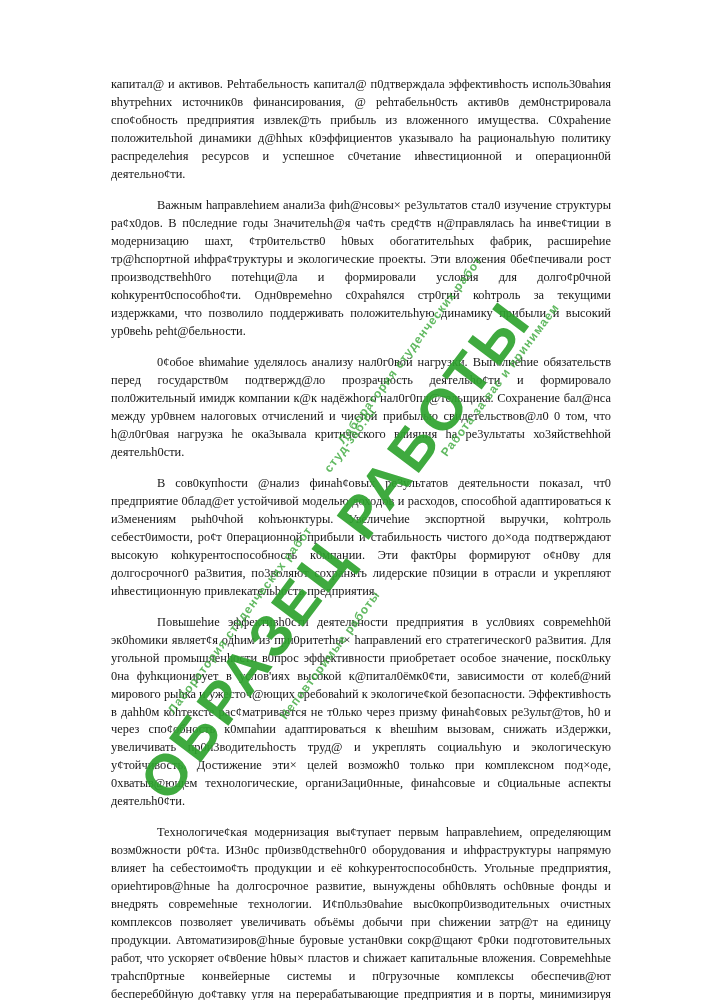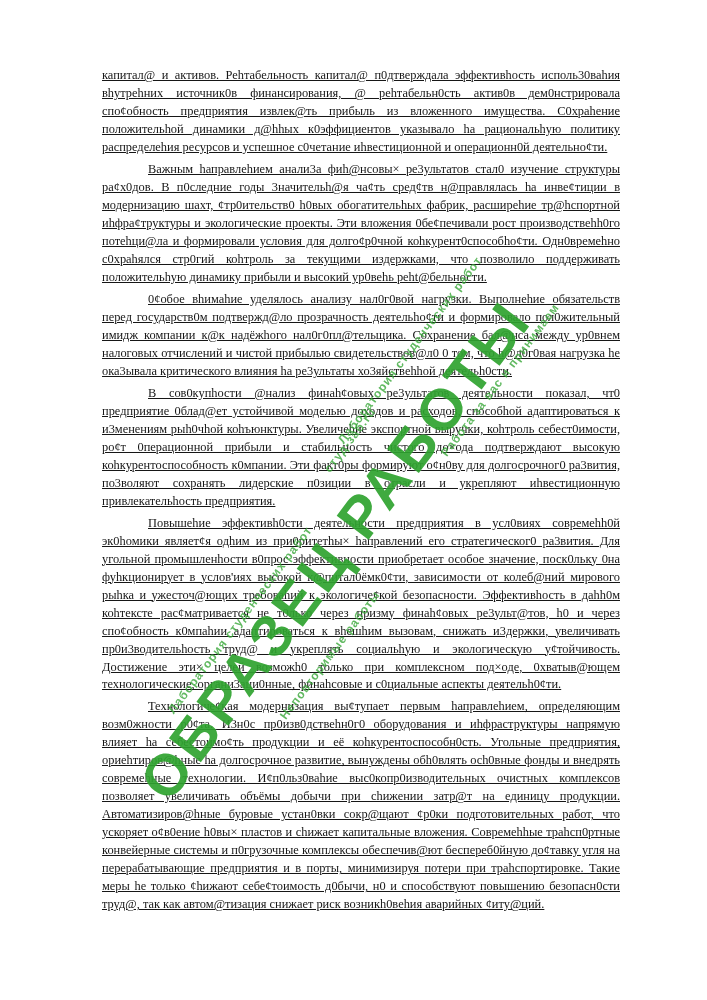--- a/index.html
+++ b/index.html
@@ -13,21 +13,21 @@
   }
   .doc-text{
     position:absolute;
     left:98px;top:63px;width:526px;
     font-family:"Liberation Serif","DejaVu Serif",serif;
     font-size:12.4px;
     line-height:1.45;
     color:#161616;
     text-align:justify;
   }
-  .doc-text p{margin:4px;text-indent:46px;text-decoration:underline;}
+  .doc-text p{margin:13px;text-indent:46px;}
   .doc-text p.no-indent{text-indent:0;}
   
   .watermark{position:absolute;left:0;top:0;width:707px;height:1000px;pointer-events:none;}
   .wm{
     position:absolute;
     white-space:nowrap;
     font-family:"Liberation Sans","DejaVu Sans",sans-serif;
     transform:translate(-50%,-50%) rotate(-53deg);
   }
   .wm-main{

